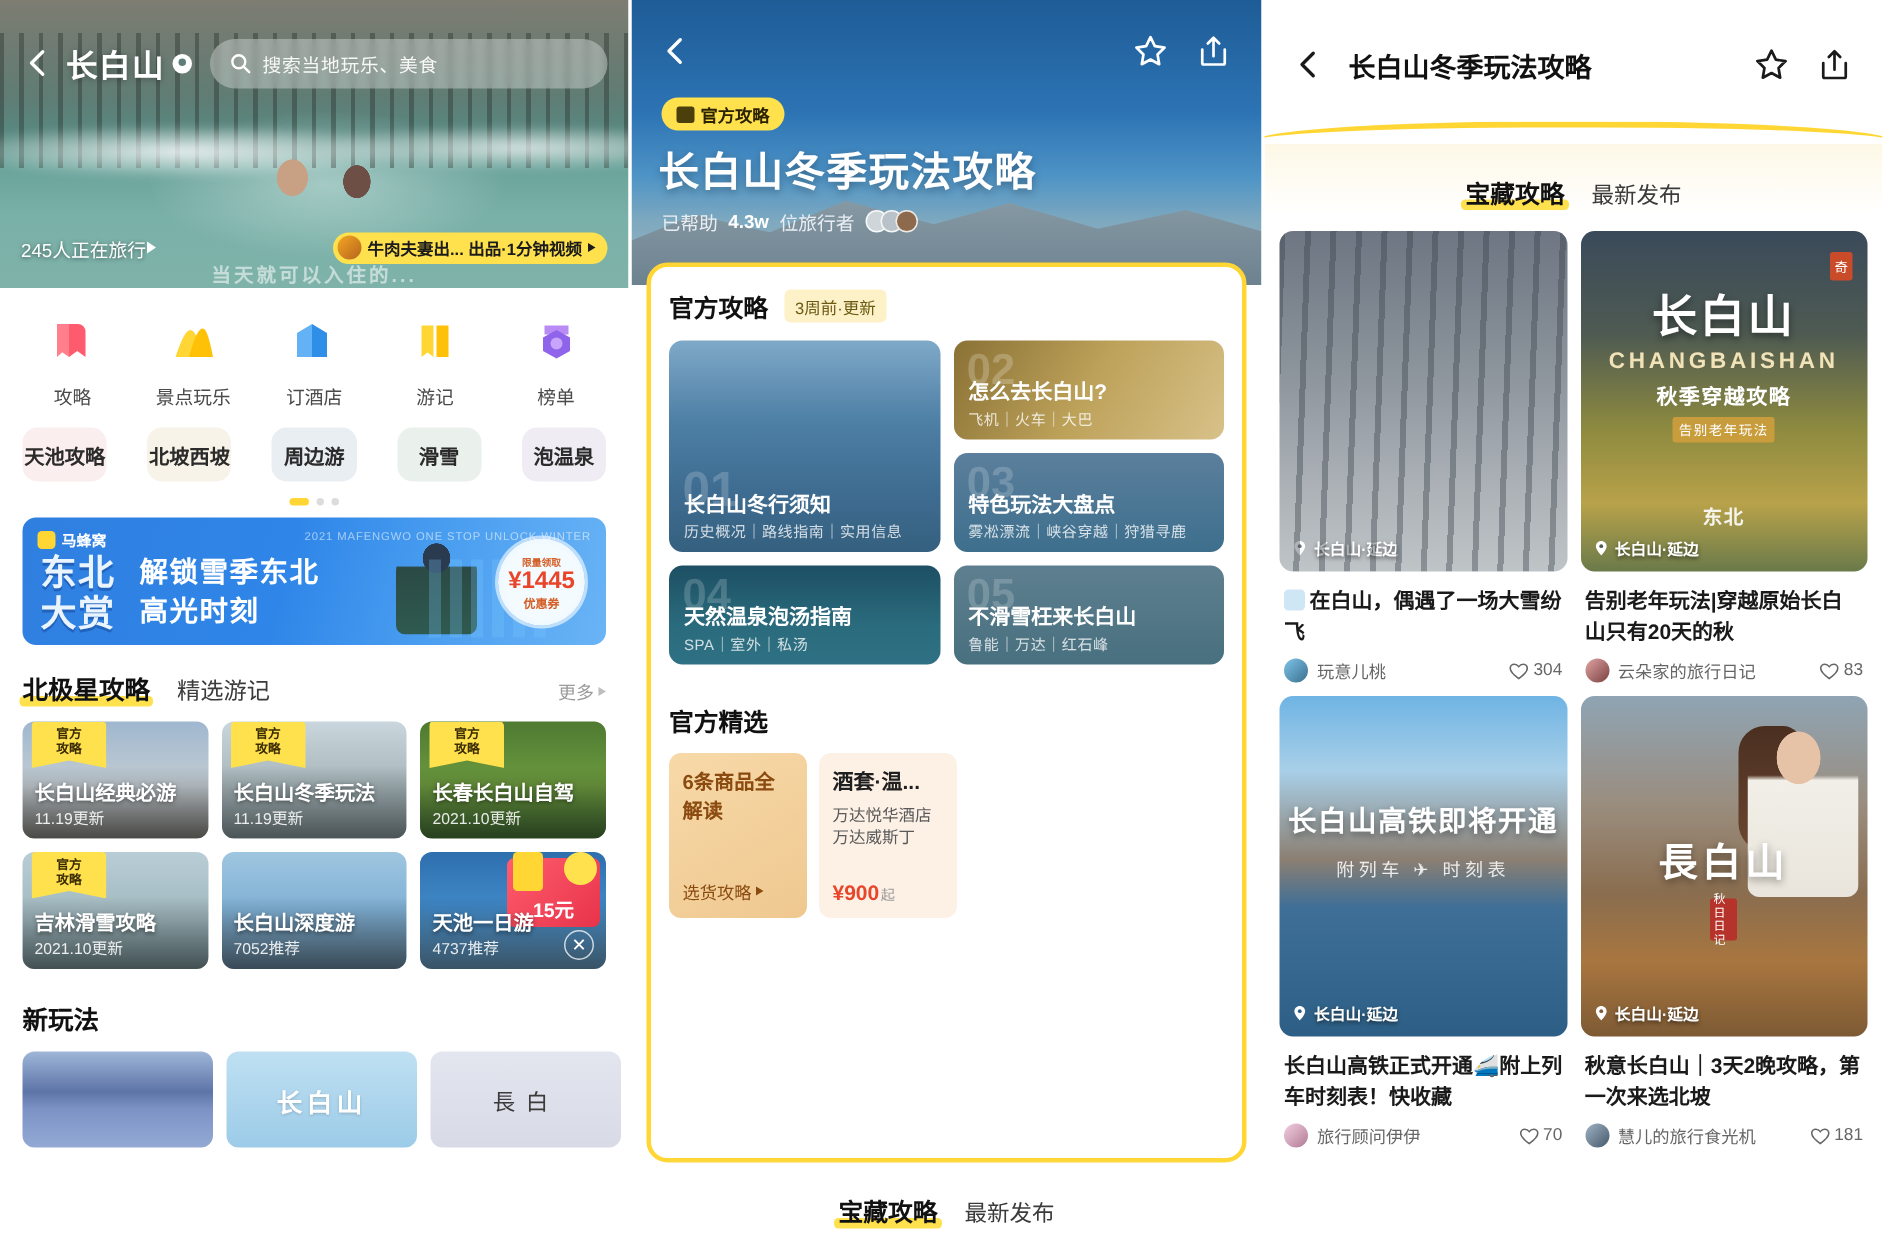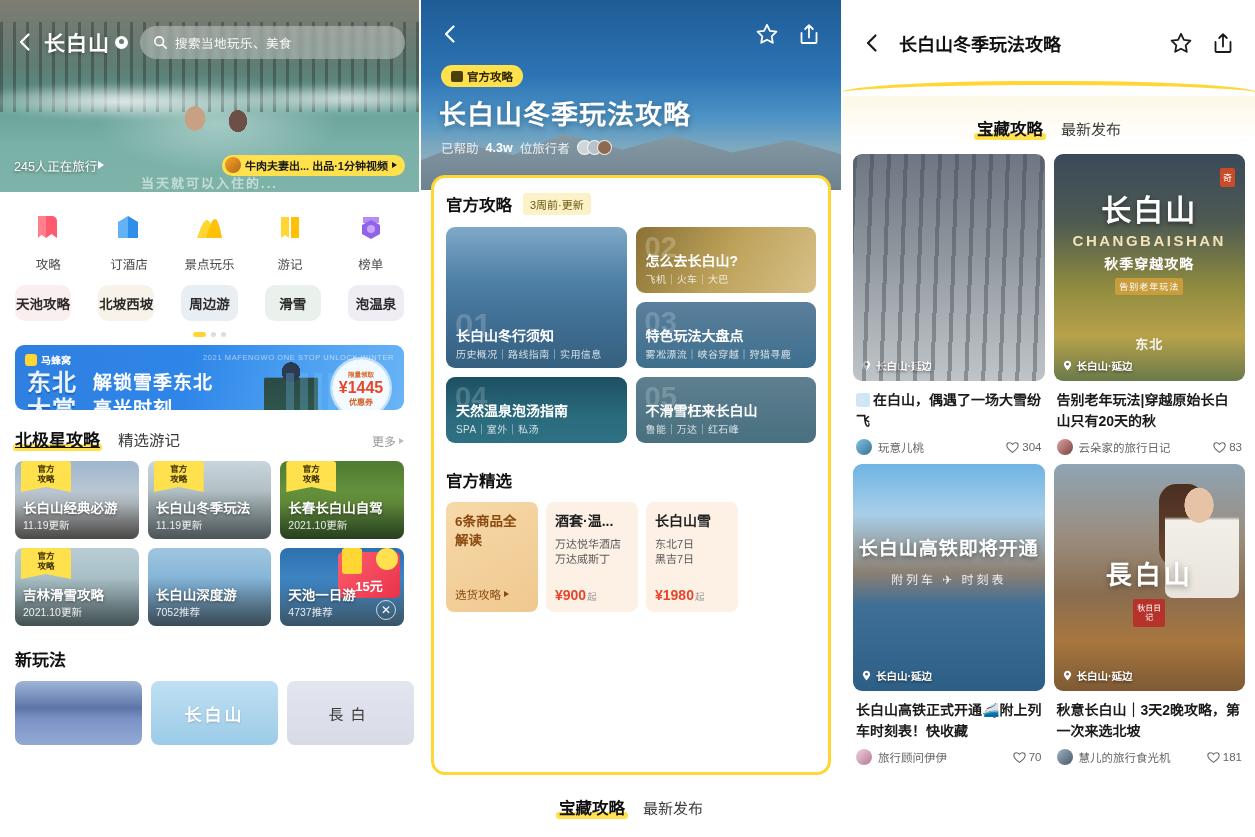--- a/index.html
+++ b/index.html
@@ -91,21 +91,21 @@
     font-size:13.5px; font-weight:700; color:#2b2b2b; cursor:pointer;
   }
   .c1{background:#fbeeee}.c2{background:#f7f3e8}.c3{background:#e9eef2}.c4{background:#eaf1ec}.c5{background:#efecf4}
   .dots{ display:flex; gap:5px; justify-content:center; padding:11px 0 8px; }
   .dot{ width:5px;height:5px;border-radius:3px;background:#dcdcdc;}
   .dot.on{ width:13px; background:#ffd633;}
 
   
   .bannerwrap{ padding:0 15px; }
   .banner{
-    height:65px; border-radius:9px; overflow:hidden; position:relative;
+    height:85px; border-radius:9px; overflow:hidden; position:relative;
     background:linear-gradient(105deg,#2f7fe0 0%, #2f86e8 45%, #4a9ef0 70%, #6ab4f6 100%);
   }
   .bn-logo{ position:absolute; left:10px; top:7px; display:flex; align-items:center; gap:4px; }
   .bn-logo .sq{ width:12px;height:12px;border-radius:3px;background:#ffd633;}
   .bn-logo .tx{ color:#fff; font-size:10px; font-weight:700;}
   .bn-en{ position:absolute; right:10px; top:8px; color:rgba(255,255,255,.55); font-size:7.5px; letter-spacing:.6px;}
   .bn-big{ position:absolute; left:12px; top:24px; color:#eaf4ff; font-weight:700; font-size:24px; line-height:27px; letter-spacing:1px;
            text-shadow:0 2px 0 rgba(20,70,150,.5);}
   .bn-mid{ position:absolute; left:78px; top:25px; color:#fff; font-weight:700; font-size:19px; line-height:26px; letter-spacing:1px;}
   .bn-person{ position:absolute; right:86px; top:16px; width:54px; height:62px;
@@ -118,21 +118,21 @@
   .bn-coupon{ position:absolute; right:14px; top:14px; width:58px; height:58px; border-radius:50%;
     background: radial-gradient(circle, #f4fbff 60%, #dff0fb 100%);
     display:flex; flex-direction:column; align-items:center; justify-content:center; gap:0;
     box-shadow:0 0 0 2px rgba(255,255,255,.6);}
   .bn-coupon .t1{ font-size:6.5px; color:#d4612a; font-weight:700;}
   .bn-coupon .t2{ font-size:16px; color:#e8452b; font-weight:700; line-height:17px;}
   .bn-coupon .t3{ font-size:8px; color:#d4612a; font-weight:700;}
 
   
   .sechead{ display:flex; align-items:baseline; gap:18px; padding:16px 15px 10px; }
-  .sechead .tabA{ font-size:17px; font-weight:700; color:#111; position:relative; z-index:1;text-decoration:underline; }
+  .sechead .tabA{ font-size:17px; font-weight:700; color:#111; position:relative; z-index:1; }
   .sechead .tabA:before{ content:""; position:absolute; left:-2px; right:-2px; bottom:0px; height:7px;
     background:#ffe14d; border-radius:3px; z-index:-1;}
   .sechead .tabB{ font-size:15.5px; color:#3b3b3b; cursor:pointer;}
   .sechead .more{ margin-left:auto; font-size:12px; color:#9a9a9a; display:flex; align-items:center; gap:3px; cursor:pointer;}
   .tri-g{ width:0;height:0;border-left:5px solid #bdbdbd;border-top:3.5px solid transparent;border-bottom:3.5px solid transparent;}
 
   
   .ggrid{ display:grid; grid-template-columns:repeat(3,1fr); gap:9px; padding:0 15px; }
   .gcard{ height:78px; border-radius:8px; position:relative; overflow:hidden; cursor:pointer; }
   .gcard .shade{ position:absolute; inset:0; background:linear-gradient(to top, rgba(0,0,0,.48) 0%, rgba(0,0,0,0) 62%); }
@@ -267,22 +267,22 @@
   .f2 .ov-cn{ color:#fff; font-size:30px; font-weight:700; letter-spacing:2px; margin-top:-54px; text-shadow:0 2px 5px rgba(0,0,0,.45); font-family:"DejaVu Serif",serif;}
   .f2 .ov-en{ color:#f2e2b8; font-size:15px; font-weight:700; letter-spacing:2.5px; margin-top:2px;}
   .f2 .ov-sub{ color:#fff; font-size:14px; font-weight:700; letter-spacing:1px; margin-top:4px;}
   .f2 .ov-tag{ margin-top:5px; background:rgba(210,160,60,.85); color:#fff; font-size:9px; padding:2px 4px; border-radius:2px; letter-spacing:1px;}
   .f2 .ov-br{ position:absolute; bottom:28px; color:#fff; font-size:13px; font-weight:700; letter-spacing:1px; opacity:.9;}
   .f2 .seal{ position:absolute; right:10px; top:14px; width:15px; height:19px; background:#c94b2a; border-radius:2px;
     color:#fff; font-size:9px; display:flex; align-items:center; justify-content:center;}
   .f3 .ov-cn{ color:#fff; font-size:19px; font-weight:700; letter-spacing:1px; margin-top:-36px; text-shadow:0 2px 5px rgba(0,0,0,.4);}
   .f3 .ov-sub{ color:rgba(255,255,255,.85); font-size:12px; letter-spacing:3px; margin-top:10px;}
   .f4 .ov-cn{ color:#fff; font-size:26px; font-weight:700; letter-spacing:3px; margin-top:26px; font-family:"DejaVu Serif",serif; text-shadow:0 2px 6px rgba(0,0,0,.4);}
-  .f4 .seal2{ margin-top:8px; width:32px;height:28px; background:#b5332a; border-radius:2px; color:#fff; font-size:8px;
-    display:flex;align-items:center;justify-content:center; text-align:center; line-height:9px; padding:2px;}
+  .f4 .seal2{ margin-top:8px; width:18px;height:28px; background:#b5332a; border-radius:2px; color:#fff; font-size:8px;
+    display:flex;align-items:center;justify-content:center; text-align:left; line-height:9px; padding:2px;}
   .f4 .girl{ position:absolute; right:6px; top:18px; width:74px; height:116px;
     background: radial-gradient(ellipse 20px 24px at 46% 20%, #e6c3a6 0 72%, rgba(0,0,0,0) 74%),
                 linear-gradient(to bottom, rgba(0,0,0,0) 30%, #f2efe8 33%, #e9e5dc 100%);
     border-radius:26px 26px 8px 8px;}
   .f4 .hair{ position:absolute; right:44px; top:20px; width:42px; height:84px;
     background:linear-gradient(to bottom,#4a2f21,#6b4630); border-radius:20px 14px 26px 22px; }
 
   .ftxt{ font-size:14px; line-height:21px; color:#1a1a1a; font-weight:700; padding:9px 3px 0; }
   .ftxt .emj{ display:inline-block; width:14px;height:14px; border-radius:3px; background:#cfe6f5;
     vertical-align:-2px; margin-right:3px;}
@@ -343,34 +343,34 @@
           <svg viewBox="0 0 38 38" width="38" height="38">
             <path d="M9 8 h14 a5 5 0 0 1 5 5 v17 l-5.5-4 L17 30 V8z" fill="#ff5b6e"></path>
             <path d="M9 8 h8 v22 l-4.5-3.2L9 30z" fill="#ff7f8d"></path>
           </svg>
         </span>
         <span class="lbl">攻略</span>
       </div>
       <div class="navitem">
         <span class="nic">
           <svg viewBox="0 0 38 38" width="38" height="38">
-            <path d="M8 14 L18 8 L18 30 L8 30z" fill="#62b2f5"></path>
-            <path d="M18 8 L28 14 L28 30 L18 30z" fill="#2f8ee8"></path>
-          </svg>
-        </span>
-        <span class="lbl">订酒店</span>
+            <path d="M7 30 C11 18 14 12 17 12 C20 12 22 18 25 30z" fill="#ffd633"></path>
+            <path d="M16 30 C19 19 22 11 25 11 C28 11 30 20 32 30z" fill="#ffc107"></path>
+          </svg>
+        </span>
+        <span class="lbl">景点玩乐</span>
       </div>
       <div class="navitem">
         <span class="nic">
           <svg viewBox="0 0 38 38" width="38" height="38">
-            <path d="M7 30 C11 18 14 12 17 12 C20 12 22 18 25 30z" fill="#ffd633"></path>
-            <path d="M16 30 C19 19 22 11 25 11 C28 11 30 20 32 30z" fill="#ffc107"></path>
-          </svg>
-        </span>
-        <span class="lbl">景点玩乐</span>
+            <path d="M8 14 L18 8 L18 30 L8 30z" fill="#62b2f5"></path>
+            <path d="M18 8 L28 14 L28 30 L18 30z" fill="#2f8ee8"></path>
+          </svg>
+        </span>
+        <span class="lbl">订酒店</span>
       </div>
       <div class="navitem">
         <span class="nic">
           <svg viewBox="0 0 38 38" width="38" height="38">
             <path d="M10 9 h8 v21 l-4 -3 l-4 3z" fill="#ffd633"></path>
             <path d="M20 9 h8 v21 h-8z" fill="#ffc107"></path>
           </svg>
         </span>
         <span class="lbl">游记</span>
       </div>
@@ -592,30 +592,20 @@
           </div>
         </div>
         <div class="pcard norm">
           <div class="pt">酒套·温...</div>
           <div class="pd">
             <div>万达悦华酒店</div>
             <div>万达威斯丁</div>
           </div>
           <div class="pr">
             <span>¥900</span><small>起</small>
-          </div>
-        </div>
-        <div class="pcard norm">
-          <div class="pt">长白山雪</div>
-          <div class="pd">
-            <div>东北7日</div>
-            <div>黑吉7日</div>
-          </div>
-          <div class="pr">
-            <span>¥1980</span><small>起</small>
           </div>
         </div>
       </div>
     </div>
 
     <div class="p2fade"></div>
     <div class="p2tabs">
       <span class="tA">宝藏攻略</span>
       <span class="tB">最新发布</span>
     </div>

